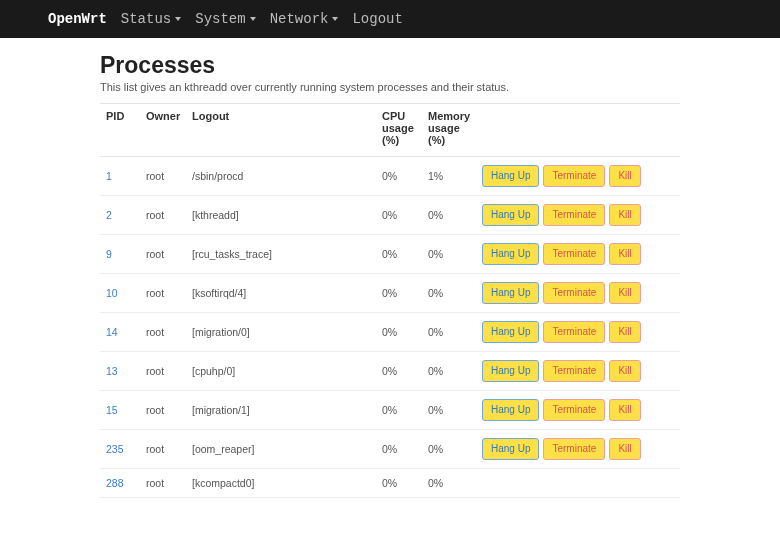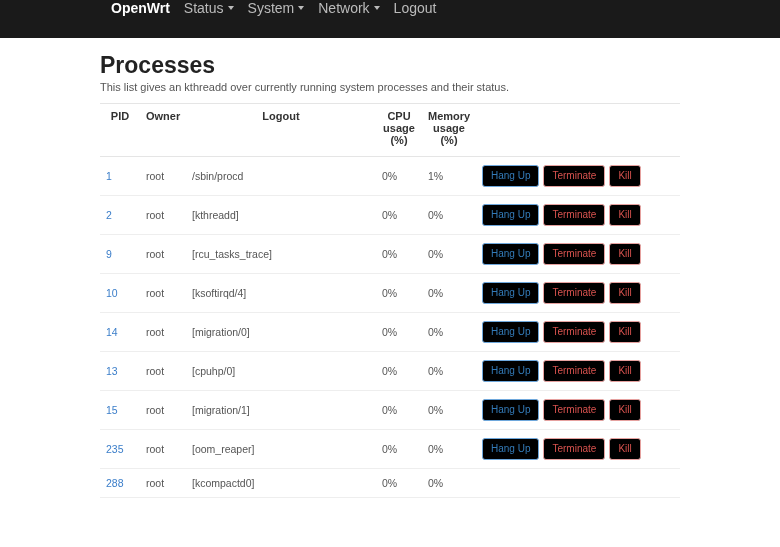--- a/index.html
+++ b/index.html
@@ -6,22 +6,23 @@
   body {
     font-family: "Helvetica Neue", Helvetica, Arial, sans-serif;
     font-size: 12px;
     color: #333;
     background: #fff;
   }
   .navbar {
     background: #1a1a1a;
     height: 38px;
     display: flex;
-    align-items: flex-start;
-    padding: 0 0 0 111px;
+    align-items: center;
+    padding: 0 0 0 48px;
+    font-family: Liberation Mono, monospace;
   }
   .brand {
     color: #fff;
     font-weight: 700;
     font-size: 14px;
     margin-right: 14px;
     text-decoration: none;
   }
   .nav-item {
     color: #bbb;
@@ -55,21 +56,21 @@
     font-size: 11px;
     color: #555;
     margin-bottom: 10px;
   }
   table.proc {
     width: 100%;
     border-collapse: collapse;
     table-layout: fixed;
   }
   table.proc thead th {
-    text-align: center;
+    text-align: left;
     font-weight: 700;
     font-size: 11px;
     color: #333;
     padding: 6px 6px 10px 6px;
     border-top: 1px solid #e5e5e5;
     border-bottom: 1px solid #e5e5e5;
     vertical-align: top;
     background: #fff;
   }
   col.c-pid { width: 40px; }
@@ -88,21 +89,21 @@
     white-space: nowrap;
     text-overflow: ellipsis;
   }
   table.proc tbody td.pid { color: #3a7dc9; }
   .actions { text-align: left; white-space: nowrap; }
   .btn {
     display: inline-block;
     border-radius: 3px;
     font-size: 10px;
     padding: 3px 8px;
-    background: #000000;
+    background: #fde047;
     cursor: pointer;
     line-height: 14px;
     vertical-align: middle;
   }
   .btn + .btn { margin-left: 4px; }
   .btn-blue { color: #337ab7; border: 1px solid #6fa8dc; }
   .btn-red  { color: #d9534f; border: 1px solid #e6a19f; }
 </style>
 </head>
 <body>

